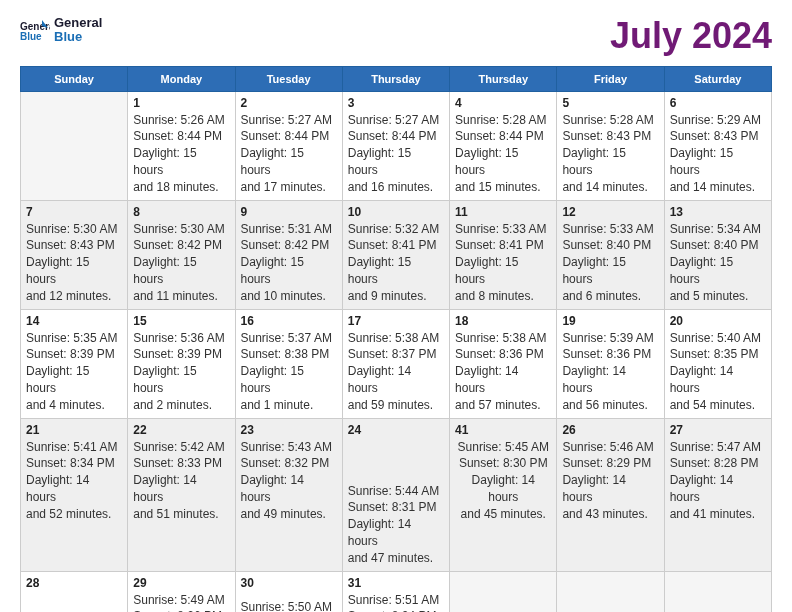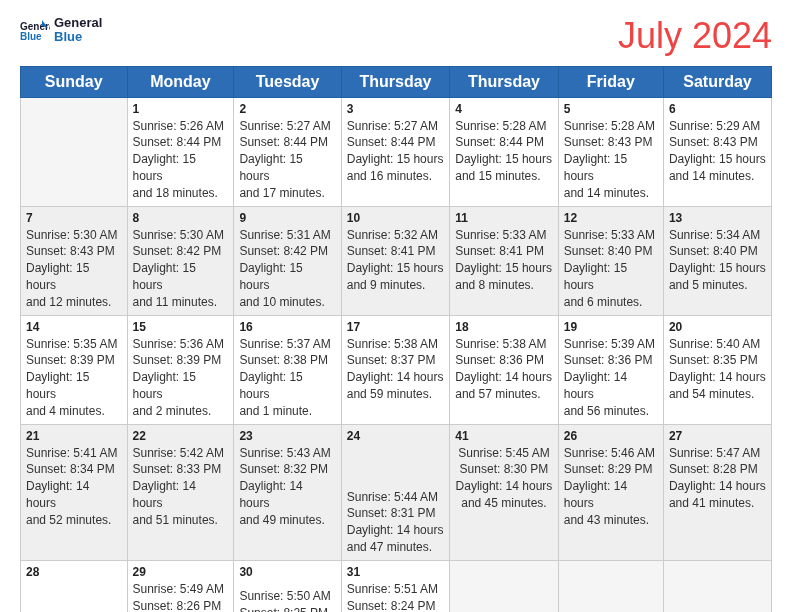--- a/index.html
+++ b/index.html
@@ -23,38 +23,38 @@
     }
     .logo-icon {
       width: 30px;
       height: 24px;
     }
     .title-area {
       text-align: right;
     }
     .month-title {
       font-size: 36px;
-      font-weight: normal;
-      color: #ef4444;
+      font-weight: bold;
+      color: #701a75;
       line-height: 1.1;
     }
     .location {
       font-size: 14px;
       color: #333;
       margin-top: 2px;
     }
     .calendar {
       width: 100%;
       border-collapse: collapse;
       border: 1px solid #ccc;
     }
     .calendar th {
       background: #2d6db5;
       color: #fff;
-      font-size: 16px;
+      font-size: 11px;
       font-weight: bold;
       text-align: center;
       padding: 6px 4px;
       border: 1px solid #2060a0;
     }
     .calendar td {
       vertical-align: top;
       border: 1px solid #ccc;
       padding: 4px 5px;
       font-size: 10.5px;

